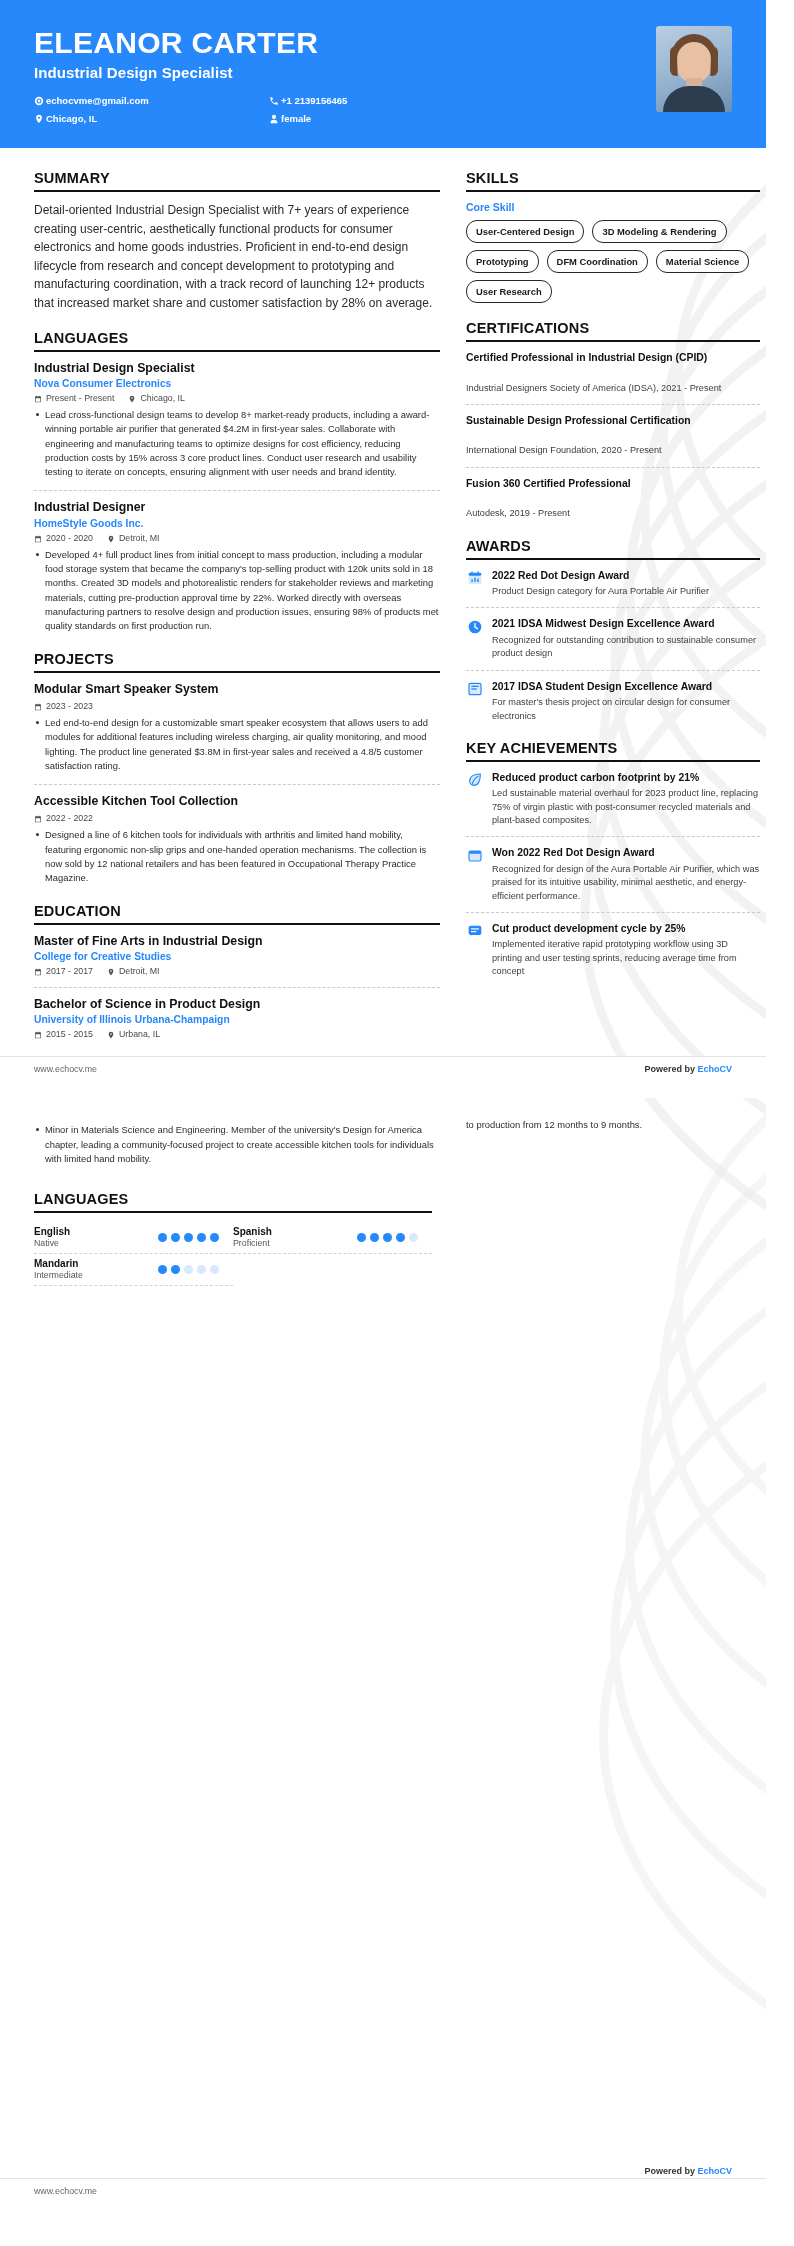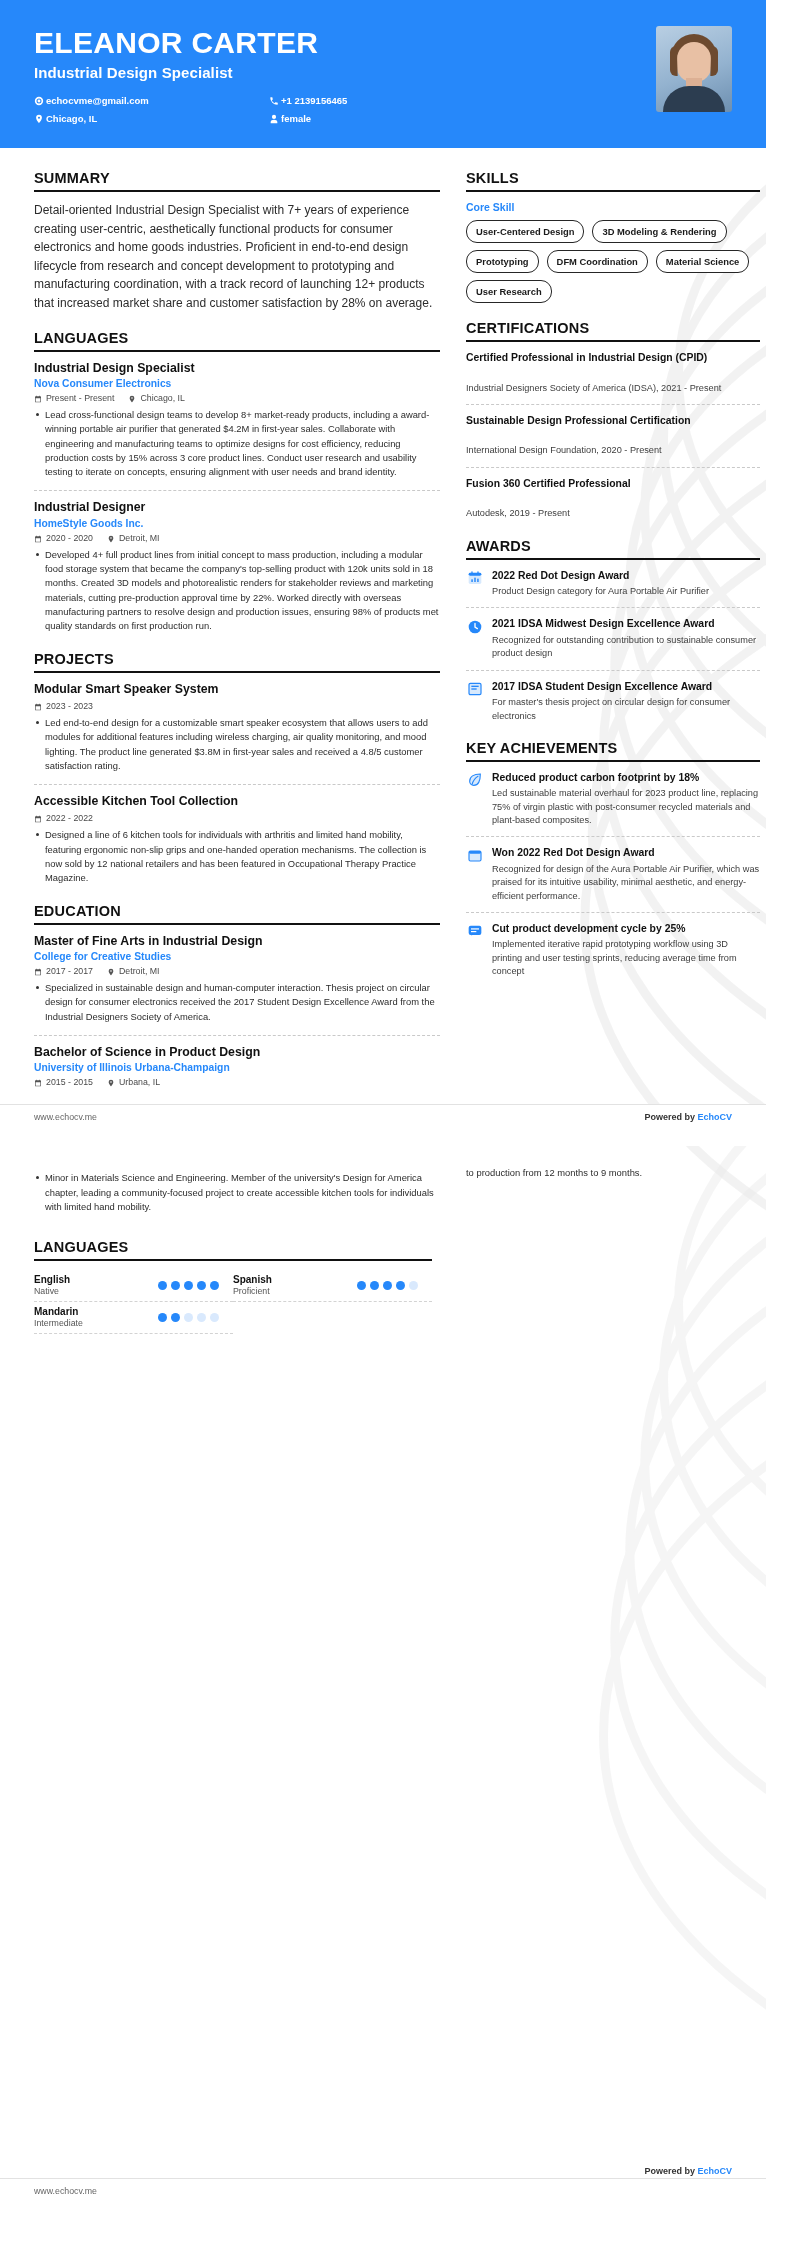--- a/index.html
+++ b/index.html
@@ -495,23 +495,20 @@
             </span>
             <span class="meta-bit">
               <span class="ic">
                   <svg viewBox="0 0 24 24">
                     <path d="M12 2a7 7 0 00-7 7c0 5.2 7 13 7 13s7-7.8 7-13a7 7 0 00-7-7zm0 9.5A2.5 2.5 0 1114.5 9 2.5 2.5 0 0112 11.5z"></path>
                   </svg>
                 </span>
               <span>Detroit, MI</span>
             </span>
           </div>
-          <ul class="bullets">
-            <li>Specialized in sustainable design and human-computer interaction. Thesis project on circular design for consumer electronics received the 2017 Student Design Excellence Award from the Industrial Designers Society of America.</li>
-          </ul>
         </div>
 
         <div class="dashed-sep"></div>
 
         <div class="entry">
           <div class="entry-title">Bachelor of Science in Product Design</div>
           <div class="entry-org">University of Illinois Urbana-Champaign</div>
           <div class="entry-meta">
             <span class="meta-bit">
               <span class="ic">
@@ -626,21 +623,21 @@
         <div class="sec-rule"></div>
 
         <div class="award">
           <span class="award-ic">
             <svg viewBox="0 0 24 24">
                 <path d="M20 3C10 3 4 7 4 14a6 6 0 006 6c7 0 10-6 10-17z" fill="#d7e9fd" stroke="#2688fa" stroke-width="1.7"></path>
                 <path d="M17 6C12 9 9 13 7.5 19" stroke="#2688fa" stroke-width="1.6" fill="none"></path>
               </svg>
           </span>
           <div>
-            <div class="award-title">Reduced product carbon footprint by 18%</div>
+            <div class="award-title">Reduced product carbon footprint by 21%</div>
             <div class="award-desc">Led sustainable material overhaul for 2023 product line, replacing 75% of virgin plastic with post-consumer recycled materials and plant-based composites.</div>
           </div>
         </div>
         <div class="dashed-sep"></div>
         <div class="award">
           <span class="award-ic">
             <svg viewBox="0 0 24 24">
                 <rect x="3" y="4.5" width="18" height="15" rx="2.2" fill="#d7e9fd" stroke="#2688fa" stroke-width="1.7"></rect>
                 <rect x="3" y="4.5" width="18" height="4" rx="2" fill="#2688fa"></rect>
               </svg>

